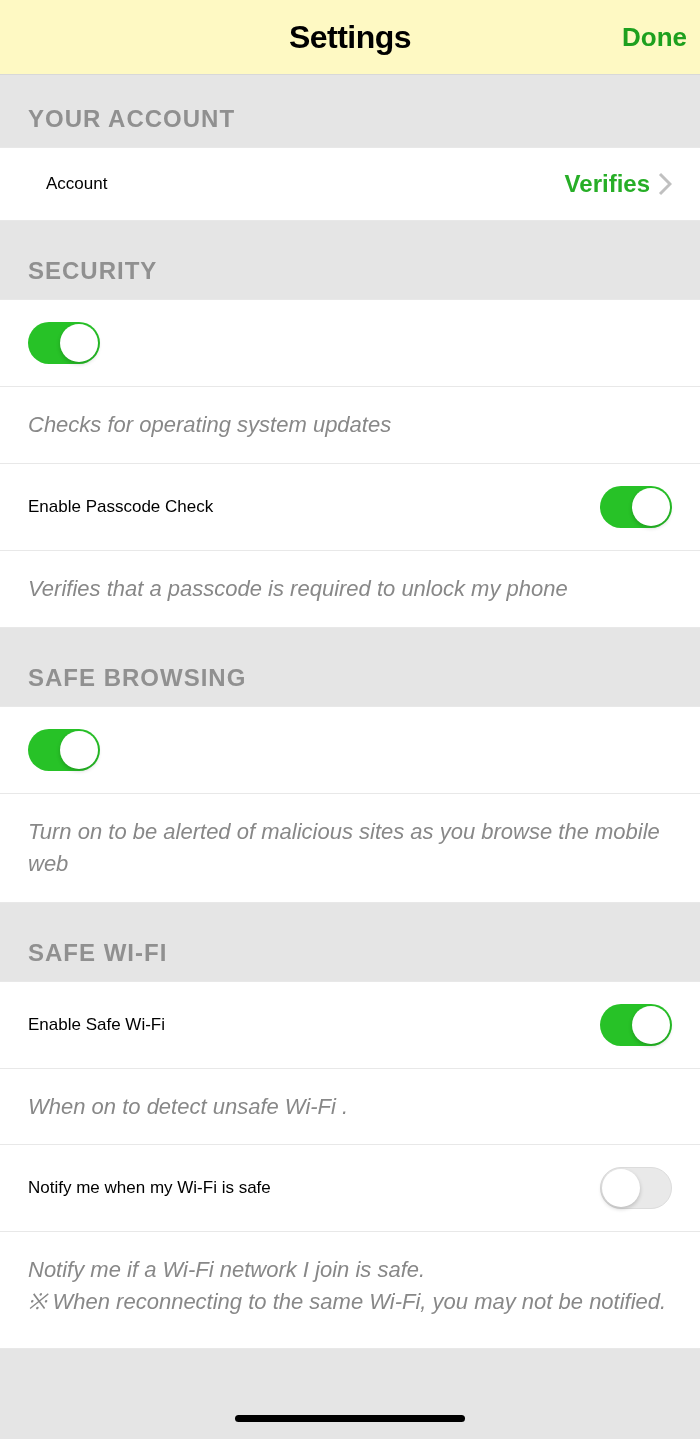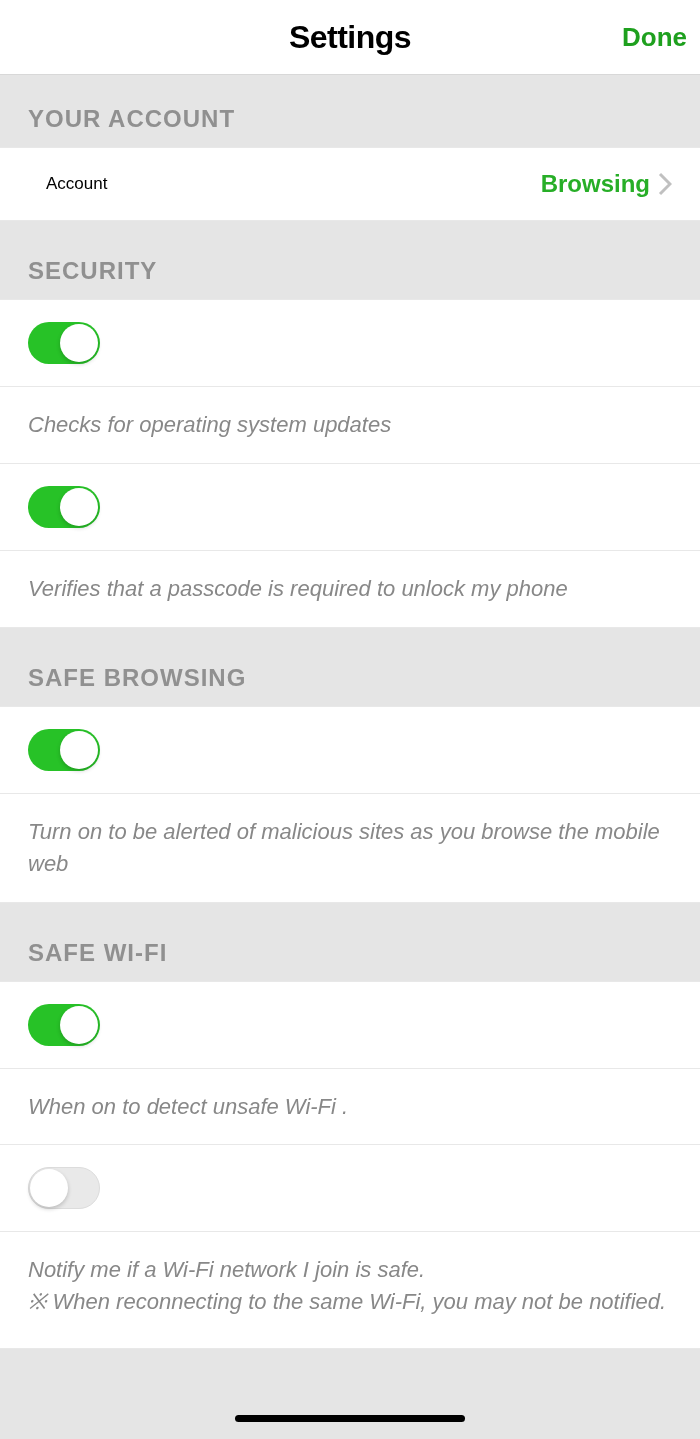--- a/index.html
+++ b/index.html
@@ -9,21 +9,21 @@
       font-family: -apple-system, BlinkMacSystemFont, "Segoe UI", Helvetica, Arial, sans-serif;
     }
     body {
       width: 700px;
       height: 1439px;
       background: #e5e5e5;
       overflow: hidden;
       position: relative;
     }
     .header {
-      background: #ffffff;
+      background: #fef9c3;
       height: 75px;
       display: flex;
       align-items: center;
       justify-content: center;
       position: relative;
       border-bottom: 1px solid #d8d8d8;
     }
     .header-title {
       font-size: 32px;
       font-weight: 700;
@@ -161,63 +161,66 @@
   <div class="header-title">Settings</div>
   <div class="done-button">Done</div>
 </div>
 
 <div class="section-header">
   <div class="section-title">YOUR ACCOUNT</div>
 </div>
 <div class="row">
   <div class="row-label indented">Account</div>
   <div class="row-value-wrap">
-    <span class="premium-text">Browsing</span>
+    <span class="premium-text">Verifies</span>
     <svg class="chevron" viewBox="0 0 14 24">
       <polyline points="2,2 12,12 2,22"></polyline>
     </svg>
   </div>
 </div>
 
 <div class="section-header tall">
   <div class="section-title">SECURITY</div>
 </div>
 <div class="row">
   <div class="toggle on">
     <div class="toggle-knob"></div>
   </div>
 </div>
 <div class="desc no-bottom-border">Checks for operating system updates</div>
 <div class="row">
+  <div class="row-label">Enable Passcode Check</div>
   <div class="toggle on">
     <div class="toggle-knob"></div>
   </div>
 </div>
 <div class="desc">Verifies that a passcode is required to unlock my phone</div>
 
 <div class="section-header tall">
   <div class="section-title">SAFE BROWSING</div>
 </div>
 <div class="row">
   <div class="toggle on">
     <div class="toggle-knob"></div>
   </div>
 </div>
 <div class="desc">Turn on to be alerted of malicious sites as you browse the mobile web</div>
 
 <div class="section-header tall">
   <div class="section-title">SAFE WI-FI</div>
 </div>
 <div class="row">
+  <div class="row-label">Enable Safe Wi-Fi</div>
   <div class="toggle on">
     <div class="toggle-knob"></div>
   </div>
 </div>
 <div class="desc no-bottom-border">When on to detect unsafe Wi-Fi .</div>
 <div class="row">
+  <div class="row-label">Notify me when my Wi-Fi is safe</div>
   <div class="toggle off">
     <div class="toggle-knob"></div>
   </div>
 </div>
 <div class="desc last-desc" style="white-space: pre-line;">Notify me if a Wi-Fi network I join is safe.
 ※ When reconnecting to the same Wi-Fi, you may not be notified.</div>
 
 <div class="bottom-bar">
   <div class="home-indicator"></div>
 </div>

